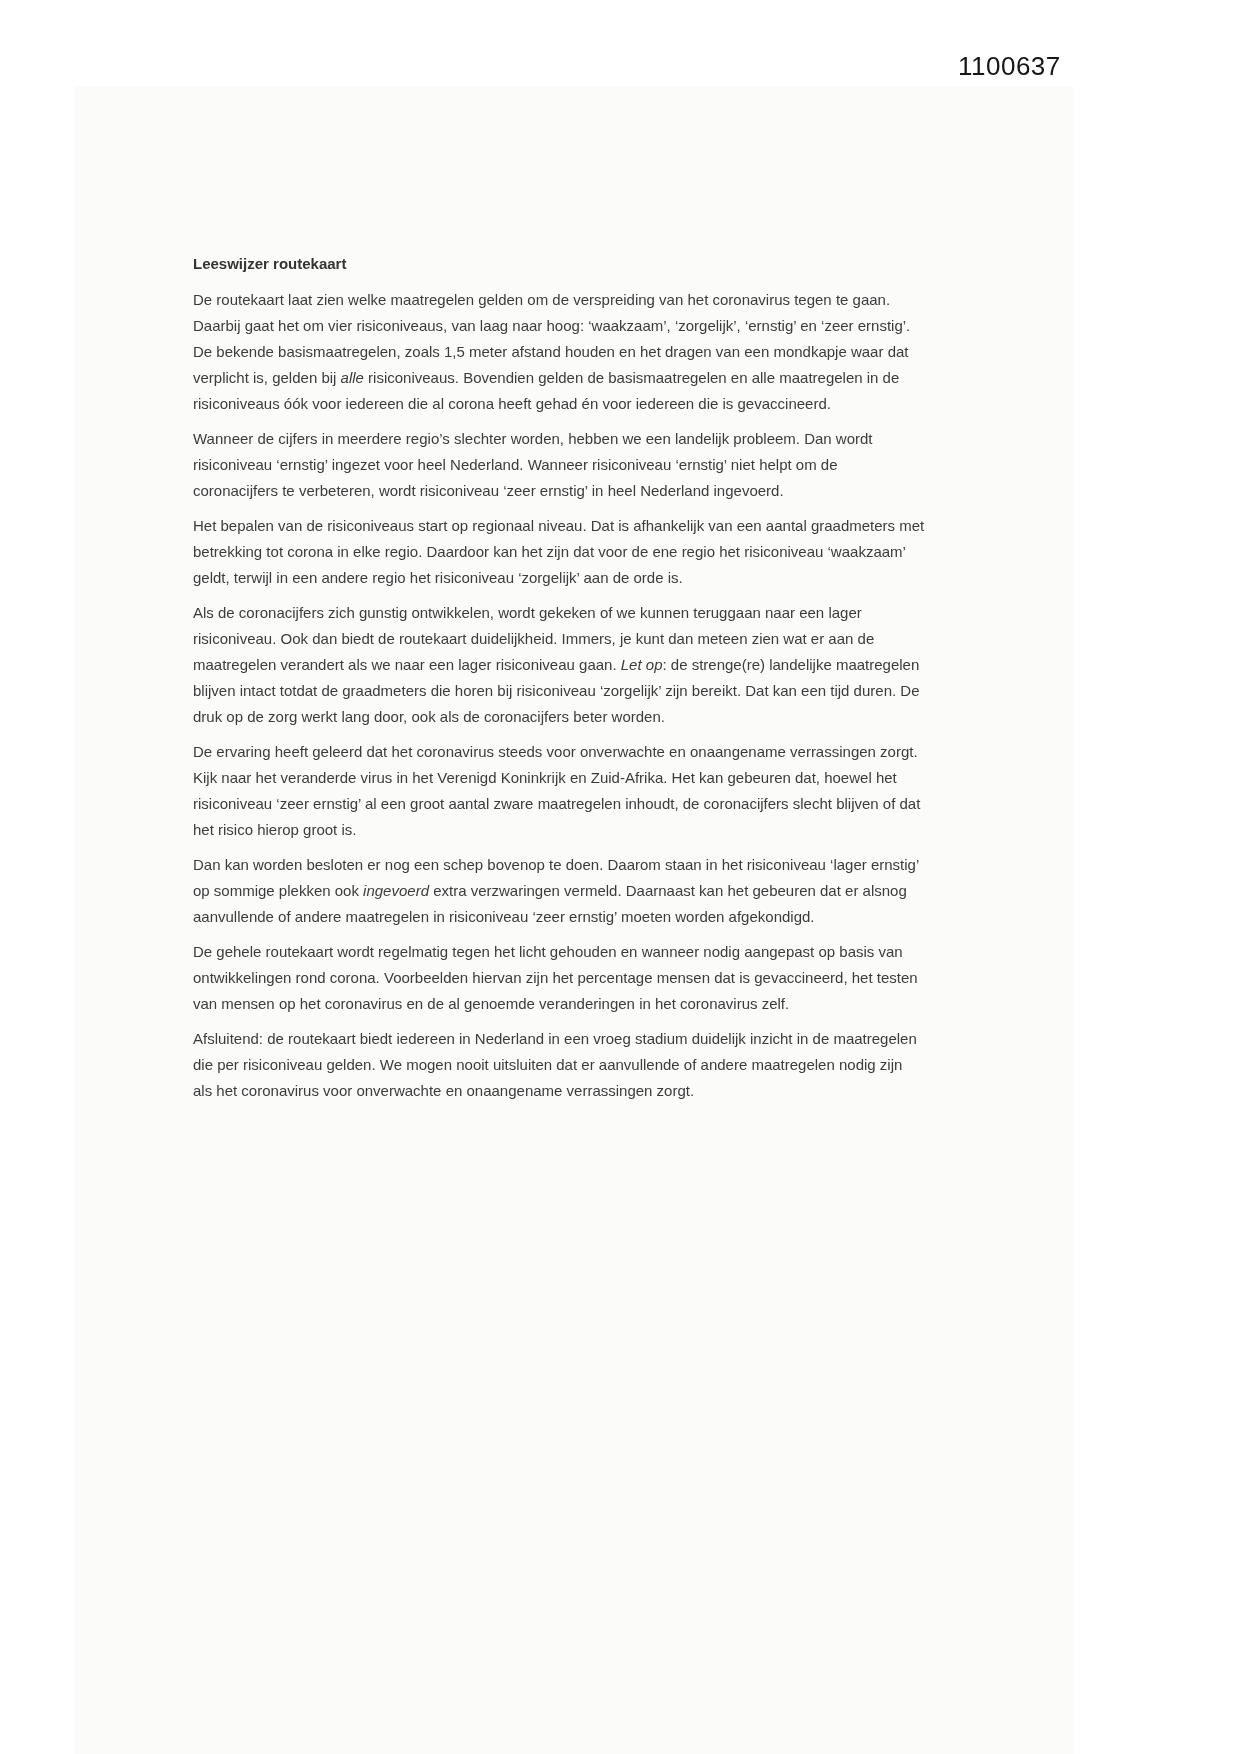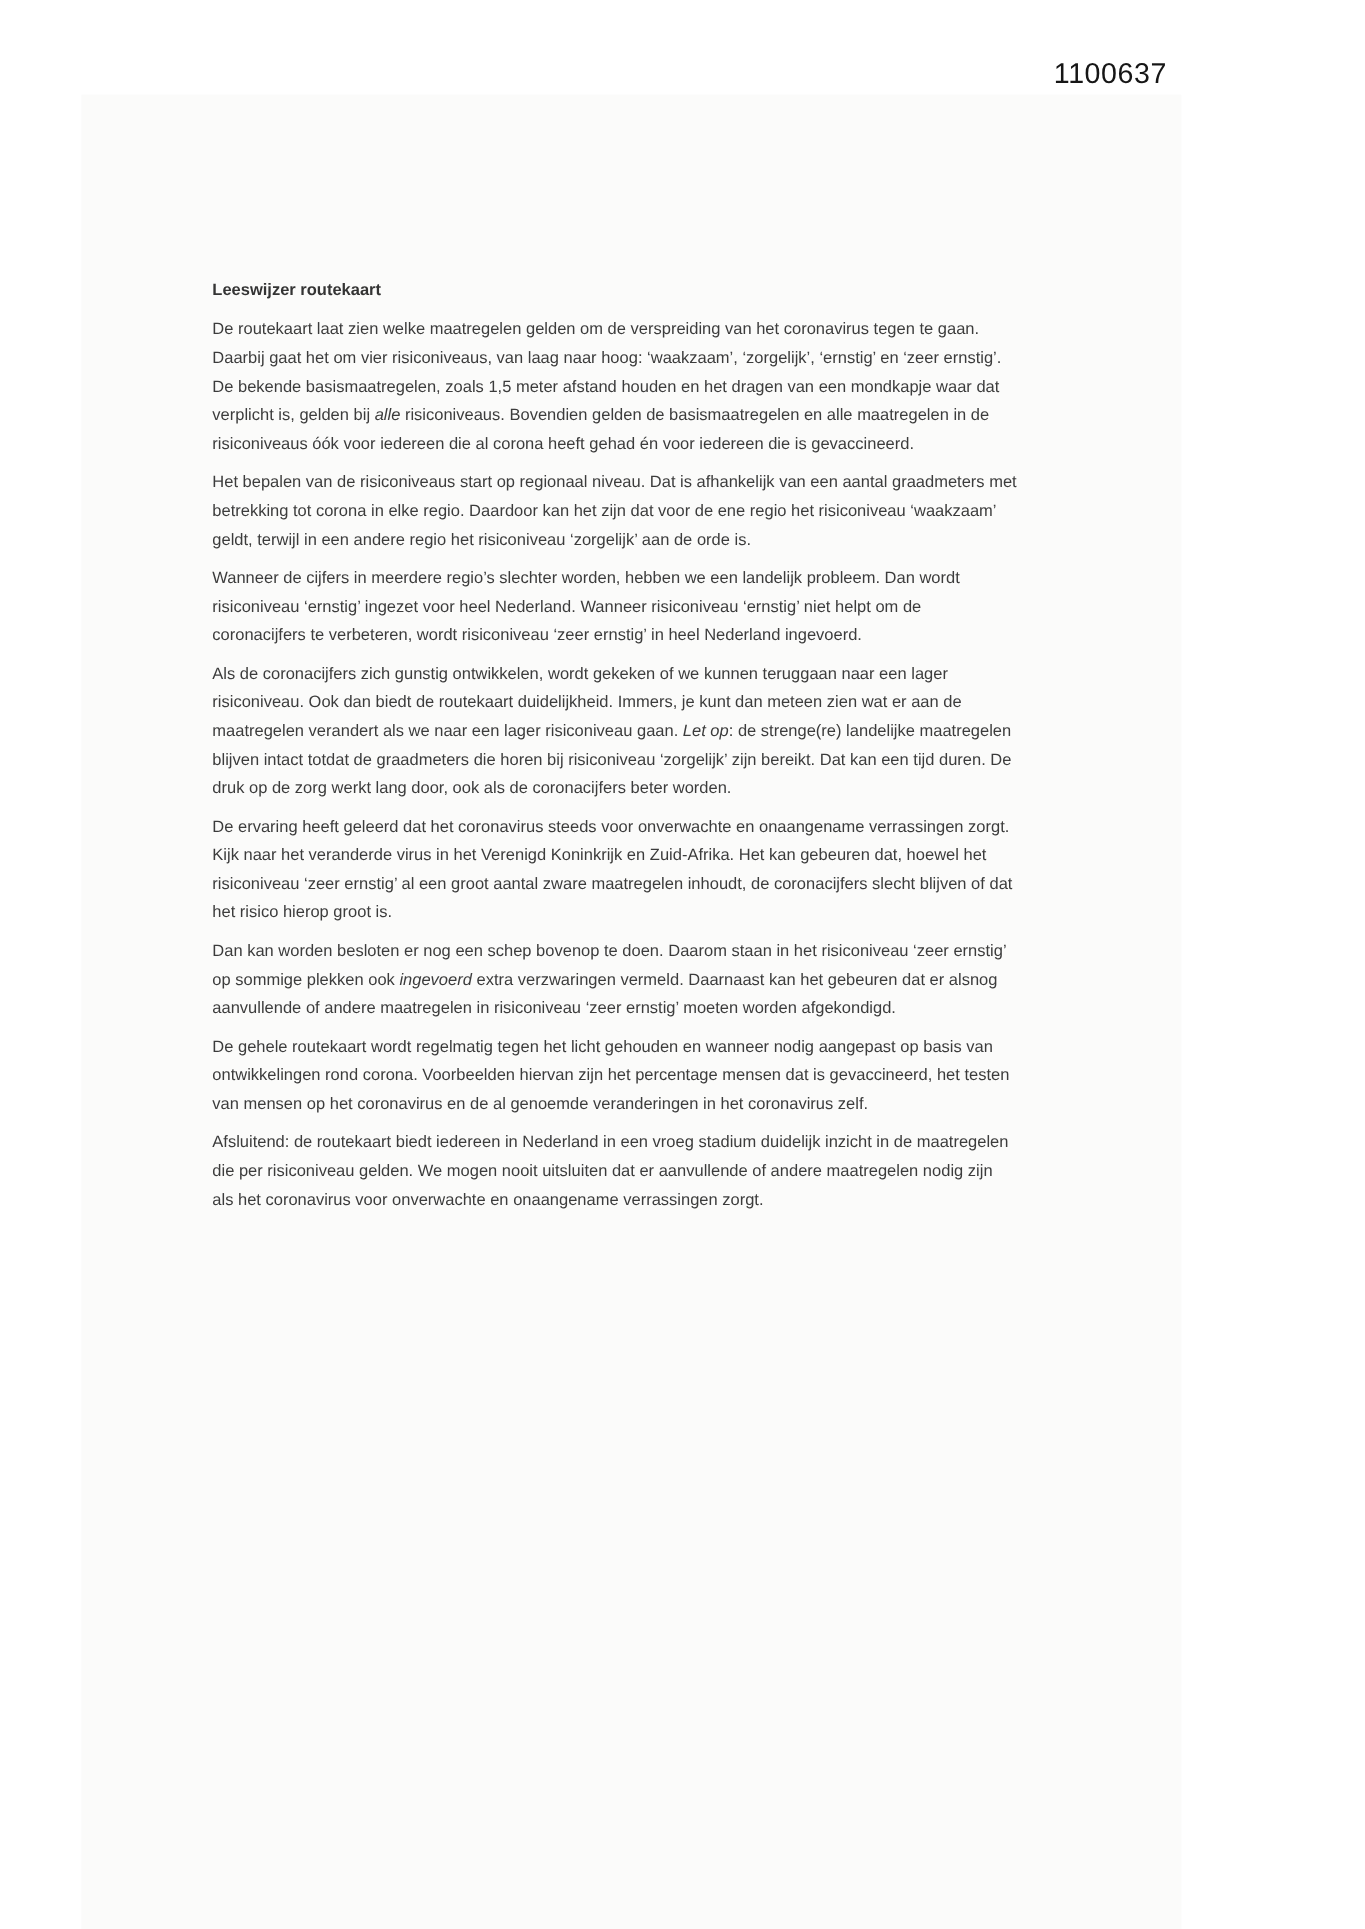--- a/index.html
+++ b/index.html
@@ -68,22 +68,22 @@
 <div class="page">
   <div class="scan-bg"></div>
 
   <div class="doc-number">1100637</div>
 
   <div class="content">
     <h1 class="title">Leeswijzer routekaart</h1>
 
     <div>
         <p class="para"><span>De routekaart laat zien welke maatregelen gelden om de verspreiding van het coronavirus tegen te gaan. Daarbij gaat het om vier risiconiveaus, van laag naar hoog: ‘waakzaam’, ‘zorgelijk’, ‘ernstig’ en ‘zeer ernstig’. De bekende basismaatregelen, zoals 1,5 meter afstand houden en het dragen van een mondkapje waar dat verplicht is, gelden bij </span><em>alle</em><span> risiconiveaus. Bovendien gelden de basismaatregelen en alle maatregelen in de risiconiveaus óók voor iedereen die al corona heeft gehad én voor iedereen die is gevaccineerd.</span></p>
+        <p class="para"><span>Wanneer de cijfers in meerdere regio’s slechter worden, hebben we een landelijk probleem. Dan wordt risiconiveau ‘ernstig’ ingezet voor heel Nederland. Wanneer risiconiveau ‘ernstig’ niet helpt om de coronacijfers te verbeteren, wordt risiconiveau ‘zeer ernstig’ in heel Nederland ingevoerd.</span></p>
         <p class="para"><span>Het bepalen van de risiconiveaus start op regionaal niveau. Dat is afhankelijk van een aantal graadmeters met betrekking tot corona in elke regio. Daardoor kan het zijn dat voor de ene regio het risiconiveau ‘waakzaam’ geldt, terwijl in een andere regio het risiconiveau ‘zorgelijk’ aan de orde is.</span></p>
-        <p class="para"><span>Wanneer de cijfers in meerdere regio’s slechter worden, hebben we een landelijk probleem. Dan wordt risiconiveau ‘ernstig’ ingezet voor heel Nederland. Wanneer risiconiveau ‘ernstig’ niet helpt om de coronacijfers te verbeteren, wordt risiconiveau ‘zeer ernstig’ in heel Nederland ingevoerd.</span></p>
         <p class="para"><span>Als de coronacijfers zich gunstig ontwikkelen, wordt gekeken of we kunnen teruggaan naar een lager risiconiveau. Ook dan biedt de routekaart duidelijkheid. Immers, je kunt dan meteen zien wat er aan de maatregelen verandert als we naar een lager risiconiveau gaan. </span><em>Let op</em><span>: de strenge(re) landelijke maatregelen blijven intact totdat de graadmeters die horen bij risiconiveau ‘zorgelijk’ zijn bereikt. Dat kan een tijd duren. De druk op de zorg werkt lang door, ook als de coronacijfers beter worden.</span></p>
         <p class="para"><span>De ervaring heeft geleerd dat het coronavirus steeds voor onverwachte en onaangename verrassingen zorgt. Kijk naar het veranderde virus in het Verenigd Koninkrijk en Zuid-Afrika. Het kan gebeuren dat, hoewel het risiconiveau ‘zeer ernstig’ al een groot aantal zware maatregelen inhoudt, de coronacijfers slecht blijven of dat het risico hierop groot is.</span></p>
-        <p class="para"><span>Dan kan worden besloten er nog een schep bovenop te doen. Daarom staan in het risiconiveau ‘zeer ernstig’ op sommige plekken ook </span><em>ingevoerd</em><span> extra verzwaringen vermeld. Daarnaast kan het gebeuren dat er alsnog aanvullende of andere maatregelen in risiconiveau ‘zeer ernstig’ moeten worden afgekondigd.</span></p>
+        <p class="para"><span>Dan kan worden besloten er nog een schep bovenop te doen. Daarom staan in het risiconiveau ‘lager ernstig’ op sommige plekken ook </span><em>ingevoerd</em><span> extra verzwaringen vermeld. Daarnaast kan het gebeuren dat er alsnog aanvullende of andere maatregelen in risiconiveau ‘zeer ernstig’ moeten worden afgekondigd.</span></p>
         <p class="para"><span>De gehele routekaart wordt regelmatig tegen het licht gehouden en wanneer nodig aangepast op basis van ontwikkelingen rond corona. Voorbeelden hiervan zijn het percentage mensen dat is gevaccineerd, het testen van mensen op het coronavirus en de al genoemde veranderingen in het coronavirus zelf.</span></p>
         <p class="para"><span>Afsluitend: de routekaart biedt iedereen in Nederland in een vroeg stadium duidelijk inzicht in de maatregelen die per risiconiveau gelden. We mogen nooit uitsluiten dat er aanvullende of andere maatregelen nodig zijn als het coronavirus voor onverwachte en onaangename verrassingen zorgt.</span></p>
       </div>
   </div>
 </div>
 
 </body></html>

